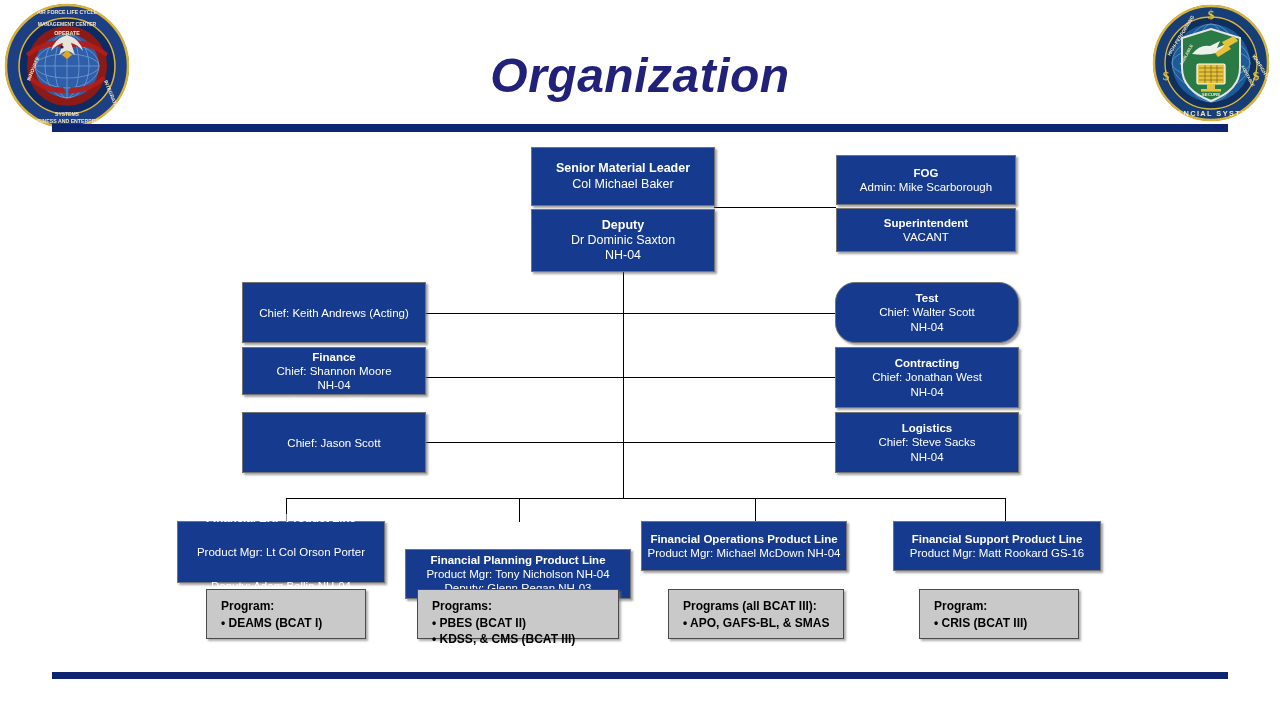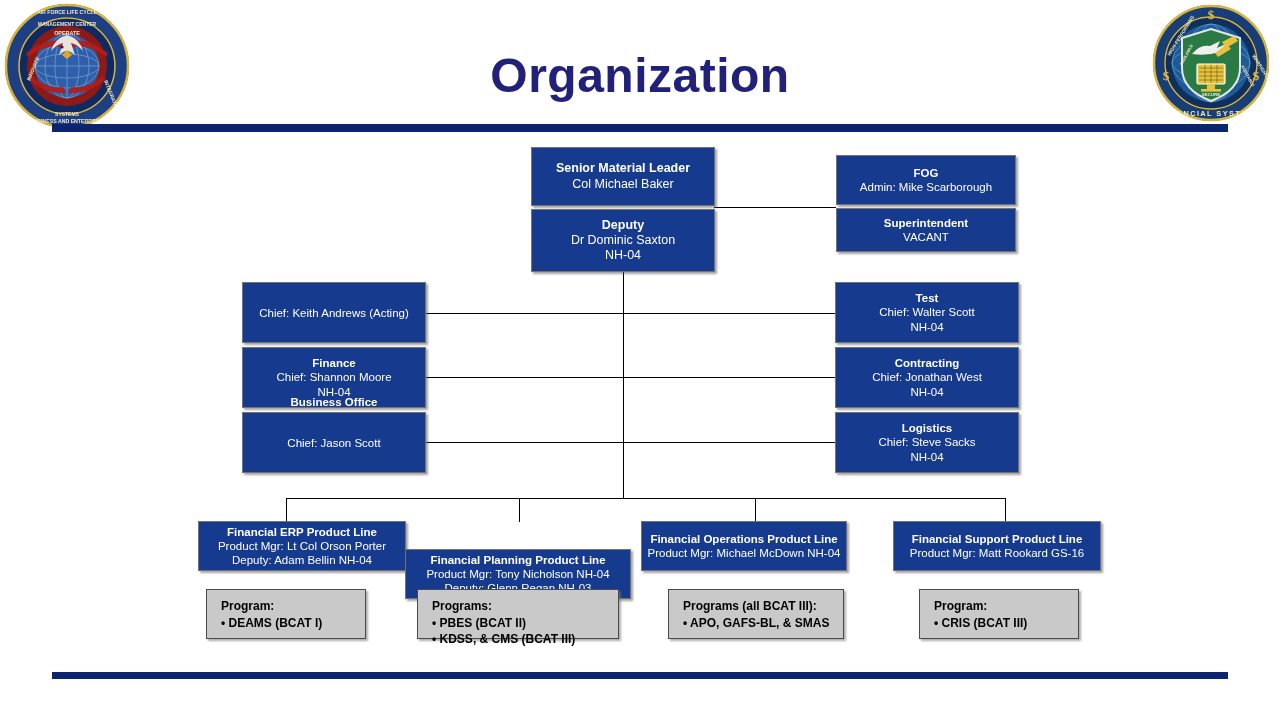--- a/index.html
+++ b/index.html
@@ -21,20 +21,21 @@
   
   .slide-title {
     position: absolute;
     left: 0;
     top: 52px;
     width: 1280px;
     text-align: center;
     font-family: "Liberation Sans", sans-serif;
     font-size: 48px;
     font-weight: bold;
+    font-style: italic;
     color: #22217a;
     letter-spacing: 0.5px;
     line-height: 1;
   }
 
   
   .rule {
     position: absolute;
     background: #0d2470;
   }
@@ -242,51 +243,51 @@
     <div class="t-title">Superintendent</div>
     <div class="t-line">VACANT</div>
   </div>
 
   <div class="box small" style="left:242px; top:282px; width:184px; height:61px;gap:24px;">
     <div class="t-title">Engineering</div>
     <div class="t-line">Chief: Keith Andrews (Acting)</div>
     <div class="t-line">NH-04</div>
   </div>
 
-  <div class="box small" style="left:242px; top:347px; width:184px; height:61px;">
+  <div class="box small" style="left:242px; top:347px; width:184px; height:48px;">
     <div class="t-title">Finance</div>
     <div class="t-line">Chief: Shannon Moore</div>
     <div class="t-line">NH-04</div>
   </div>
 
   <div class="box small" style="left:242px; top:412px; width:184px; height:61px;gap:26px;">
     <div class="t-title">Business Office</div>
     <div class="t-line">Chief: Jason Scott</div>
     <div class="t-line">NH-04</div>
   </div>
 
-  <div class="box small" style="left:835px; top:282px; width:184px; height:61px;">
+  <div class="box small" style="left:835px; top:282px; width:184px; height:61px;border-radius:20px;">
     <div class="t-title">Test</div>
     <div class="t-line">Chief: Walter Scott</div>
     <div class="t-line">NH-04</div>
   </div>
 
   <div class="box small" style="left:835px; top:347px; width:184px; height:61px;">
     <div class="t-title">Contracting</div>
     <div class="t-line">Chief: Jonathan West</div>
     <div class="t-line">NH-04</div>
   </div>
 
   <div class="box small" style="left:835px; top:412px; width:184px; height:61px;">
     <div class="t-title">Logistics</div>
     <div class="t-line">Chief: Steve Sacks</div>
     <div class="t-line">NH-04</div>
   </div>
 
-  <div class="box small" style="left:198px; top:521px; width:208px; height:50px;">
+  <div class="box small" style="left:177px; top:521px; width:208px; height:62px;gap:20px;">
     <div class="t-title">Financial ERP Product Line</div>
     <div class="t-line">Product Mgr: Lt Col Orson Porter</div>
     <div class="t-line">Deputy: Adam Bellin NH-04</div>
   </div>
 
   <div class="box small" style="left:405px; top:521px; width:226px; height:50px;margin-top:28px;">
     <div class="t-title">Financial Planning Product Line</div>
     <div class="t-line">Product Mgr: Tony Nicholson NH-04</div>
     <div class="t-line">Deputy: Glenn Regan NH-03</div>
   </div>

